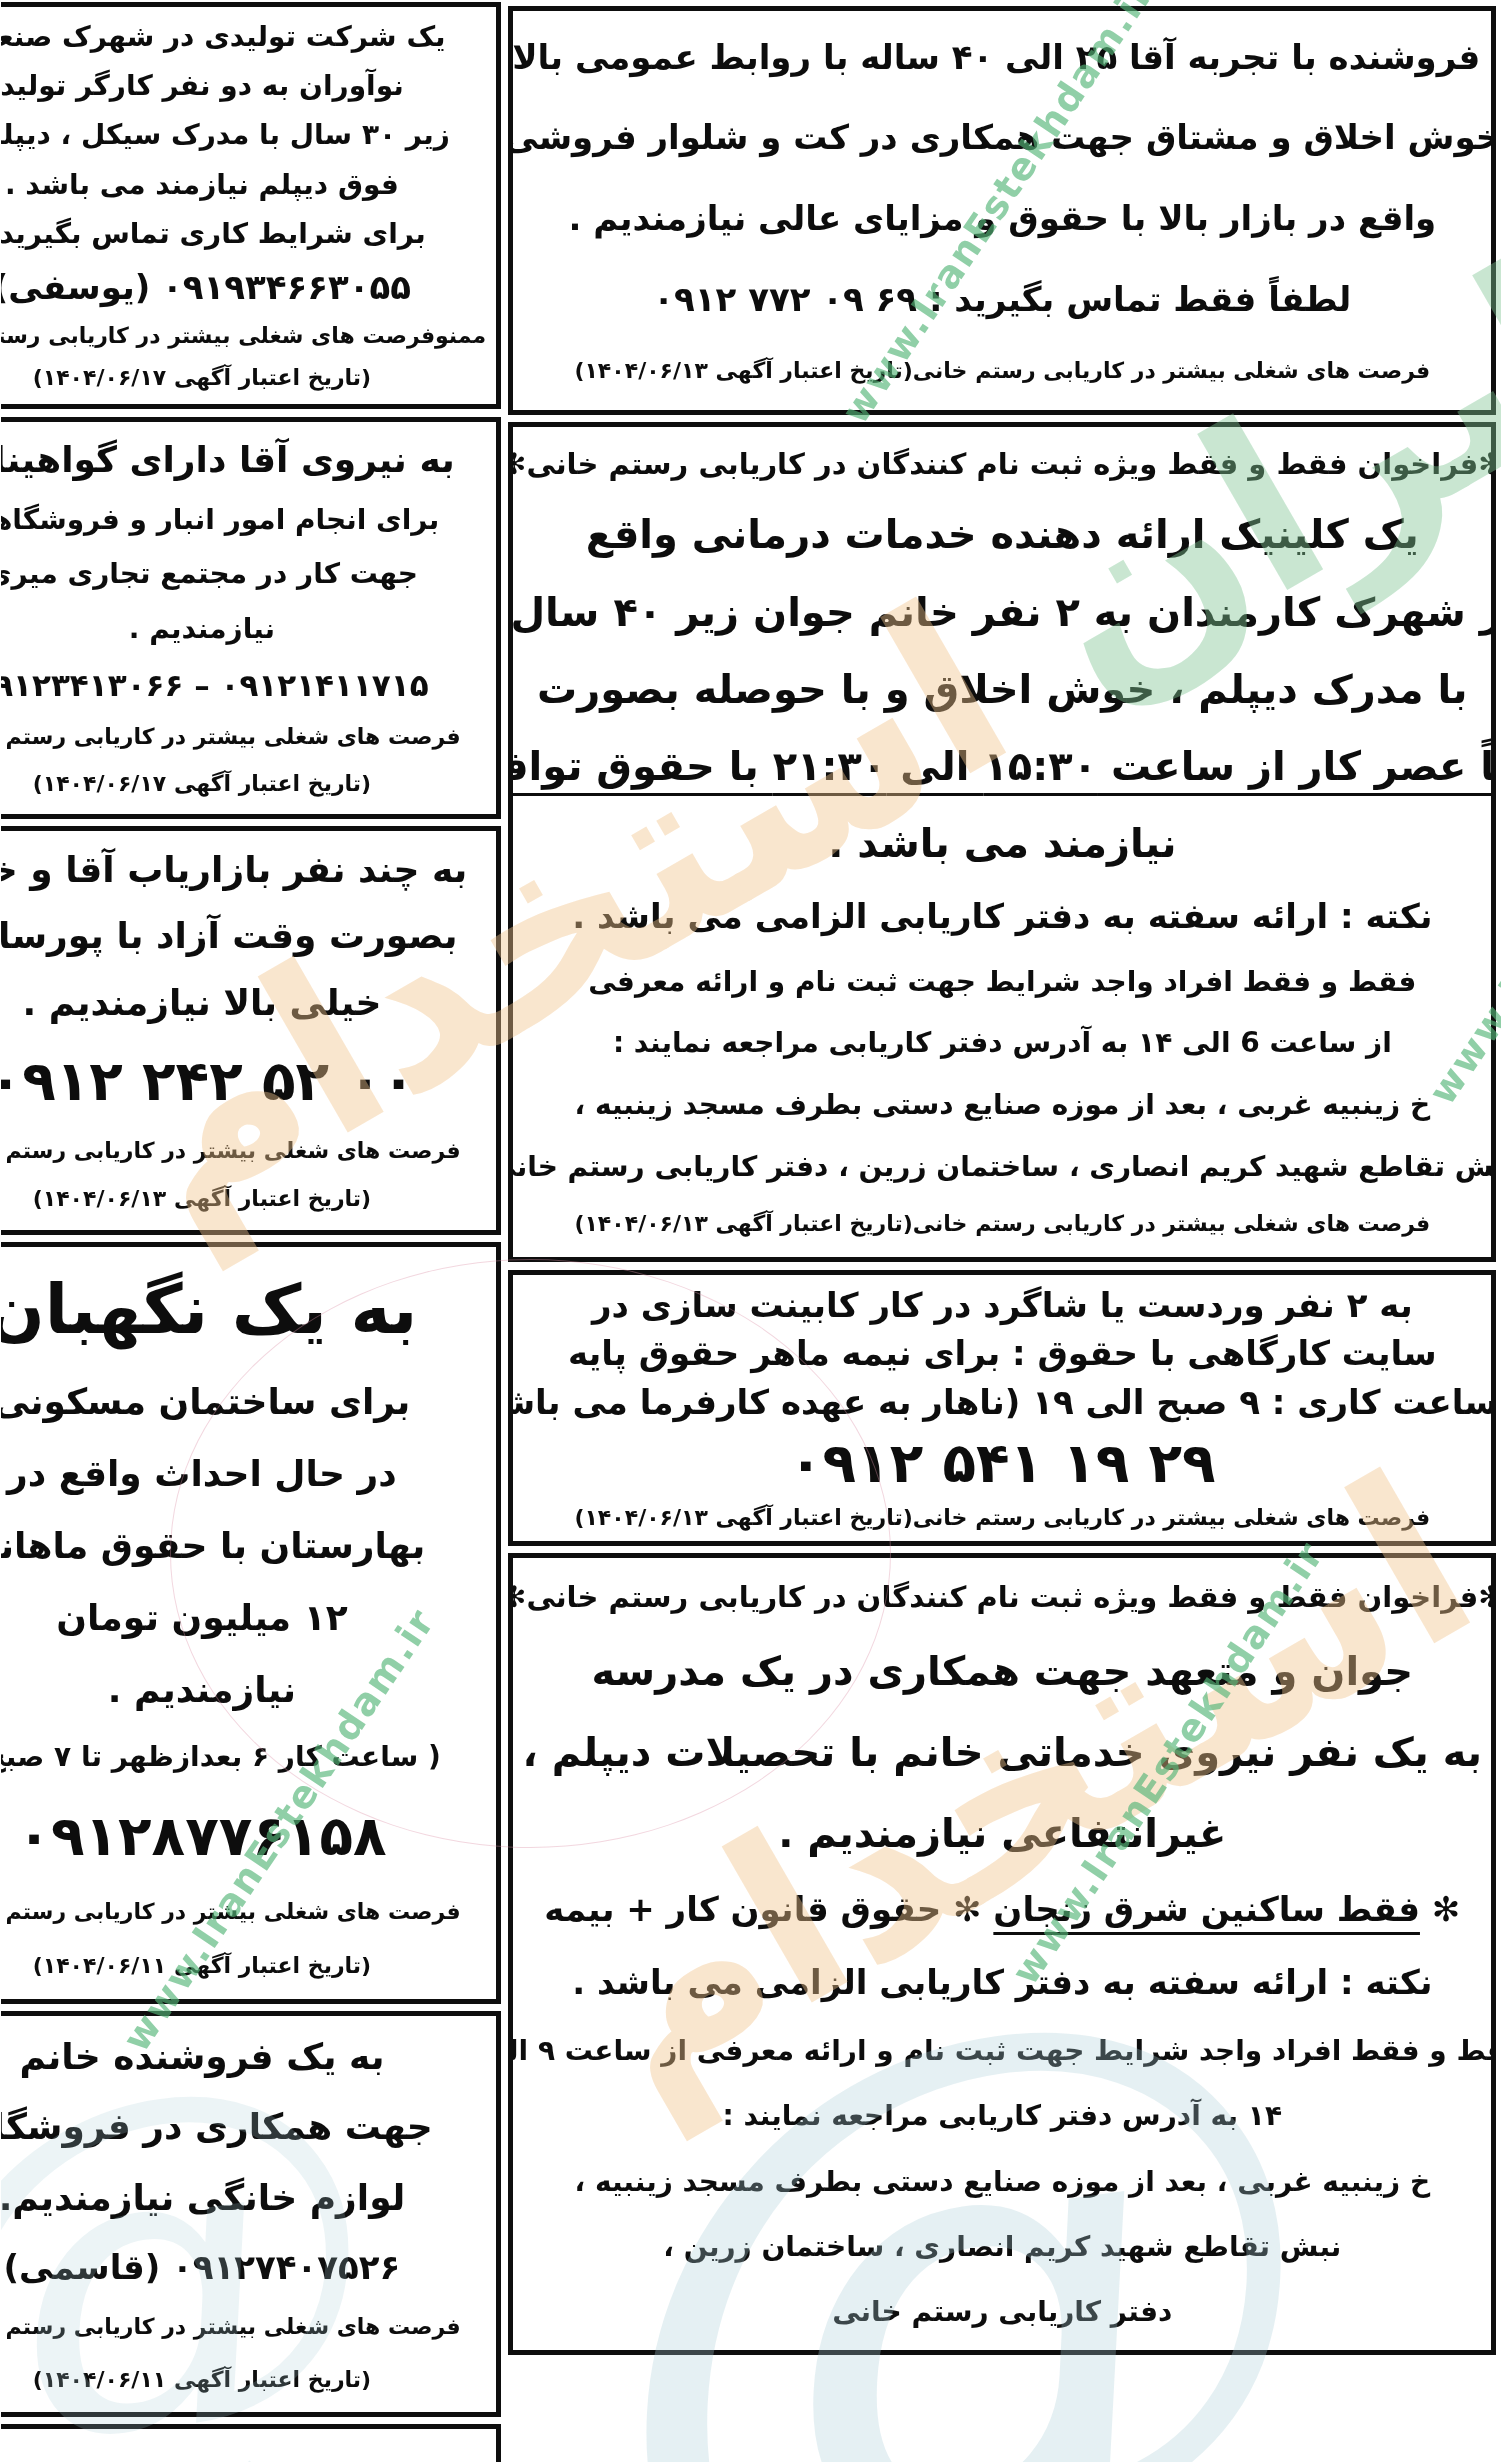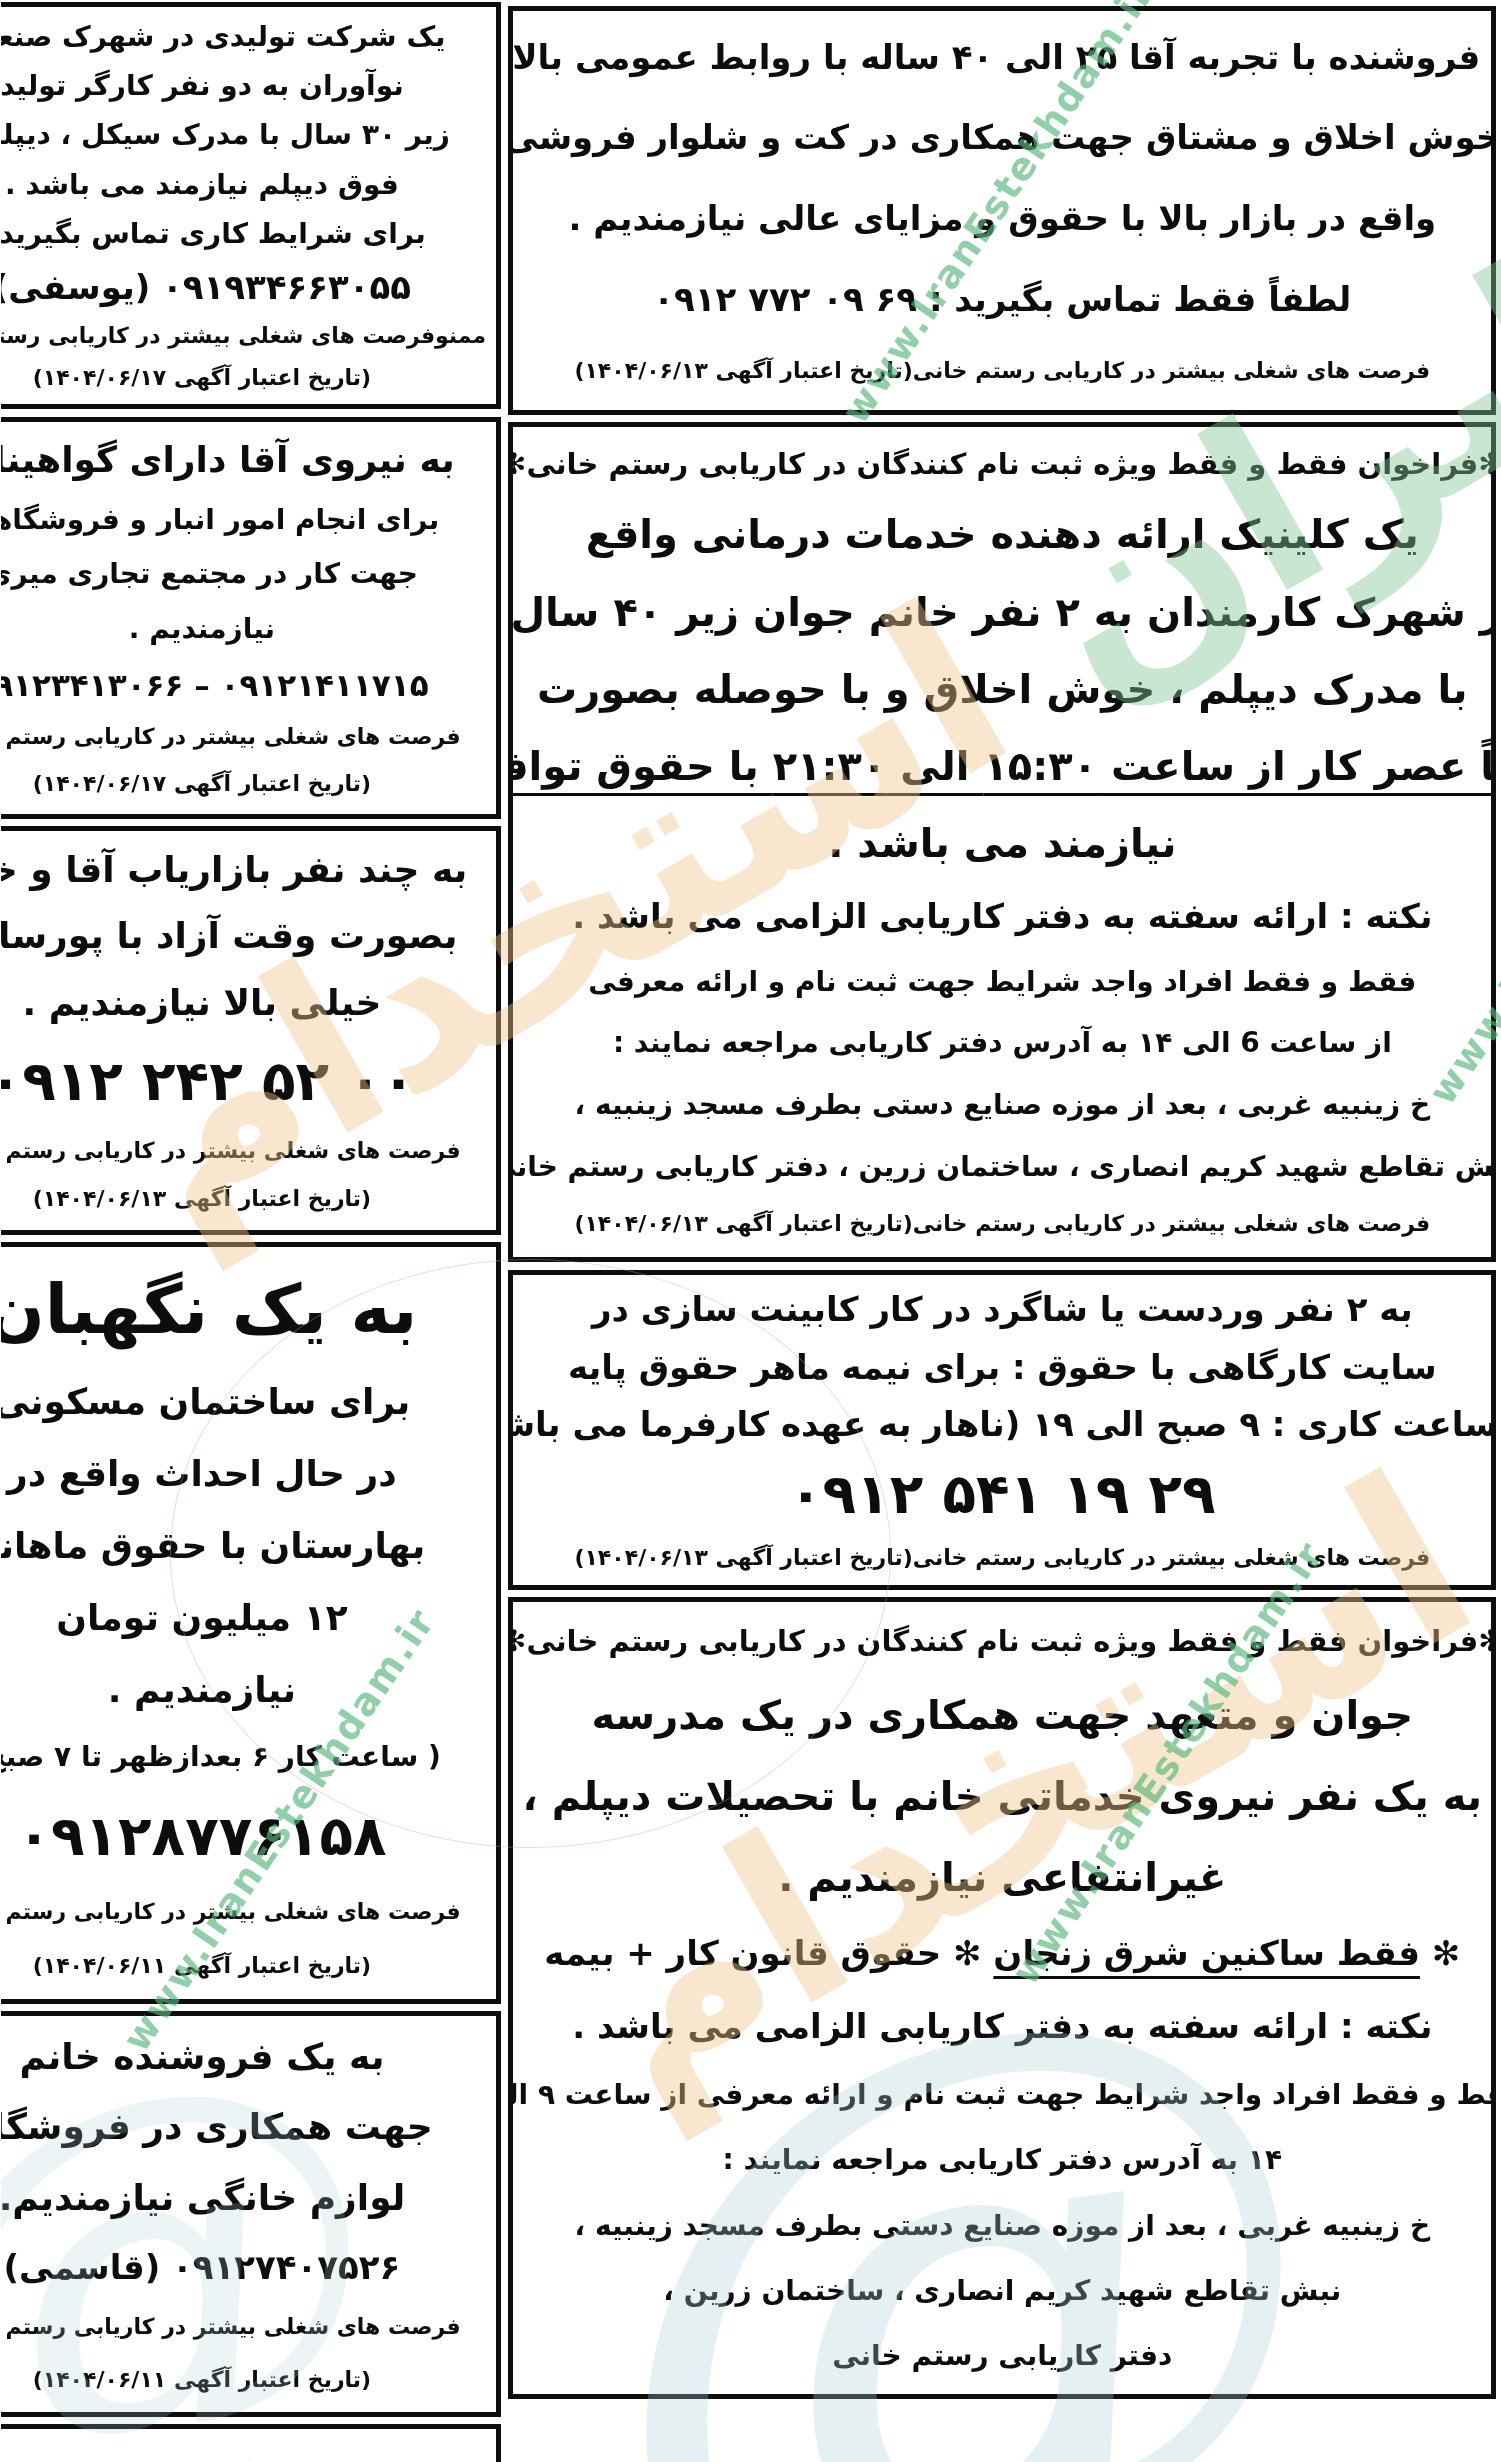--- a/index.html
+++ b/index.html
@@ -87,21 +87,21 @@
         <div class="line big">با مدرک دیپلم ، خوش اخلاق و با حوصله بصورت</div>
         <div class="line big ul-full">دائماً عصر کار از ساعت ۱۵:۳۰ الی ۲۱:۳۰ با حقوق توافقی</div>
         <div class="line big">نیازمند می باشد .</div>
         <div class="line main">نکته : ارائه سفته به دفتر کاریابی الزامی می باشد .</div>
         <div class="line note">فقط و فقط افراد واجد شرایط جهت ثبت نام و ارائه معرفی</div>
         <div class="line note">از ساعت 6 الی ۱۴ به آدرس دفتر کاریابی  مراجعه نمایند :</div>
         <div class="line note">خ زینبیه غربی ، بعد از موزه صنایع دستی بطرف مسجد زینبیه ،</div>
         <div class="line note">نبش تقاطع شهید کریم انصاری ، ساختمان زرین ، دفتر کاریابی رستم خانی</div>
         <div class="line footer">فرصت های شغلی بیشتر در کاریابی رستم خانی(تاریخ اعتبار آگهی ۱۴۰۴/۰۶/۱۳)</div>
       </div>
-      <div class="ad" style="height: 320px;">
+      <div class="ad" style="height: 276px;">
         <div class="line main">به ۲ نفر وردست یا شاگرد در کار کابینت سازی در</div>
         <div class="line main">سایت کارگاهی با حقوق : برای نیمه ماهر حقوق پایه</div>
         <div class="line main">✻ ساعت کاری : ۹ صبح الی ۱۹ (ناهار به عهده کارفرما می باشد)</div>
         <div class="line phone"><span dir="ltr">۰۹۱۲ ۵۴۱ ۱۹ ۲۹</span></div>
         <div class="line footer">فرصت های شغلی بیشتر در کاریابی رستم خانی(تاریخ اعتبار آگهی ۱۴۰۴/۰۶/۱۳)</div>
       </div>
       <div class="ad" style="height: 802px;">
         <div class="line callout">✻✻فراخوان فقط و فقط ویژه ثبت نام کنندگان در کاریابی رستم خانی✻✻</div>
         <div class="line big">جوان و متعهد جهت همکاری در یک مدرسه</div>
         <div class="line big">به یک نفر نیروی خدماتی خانم با تحصیلات دیپلم ،</div>

